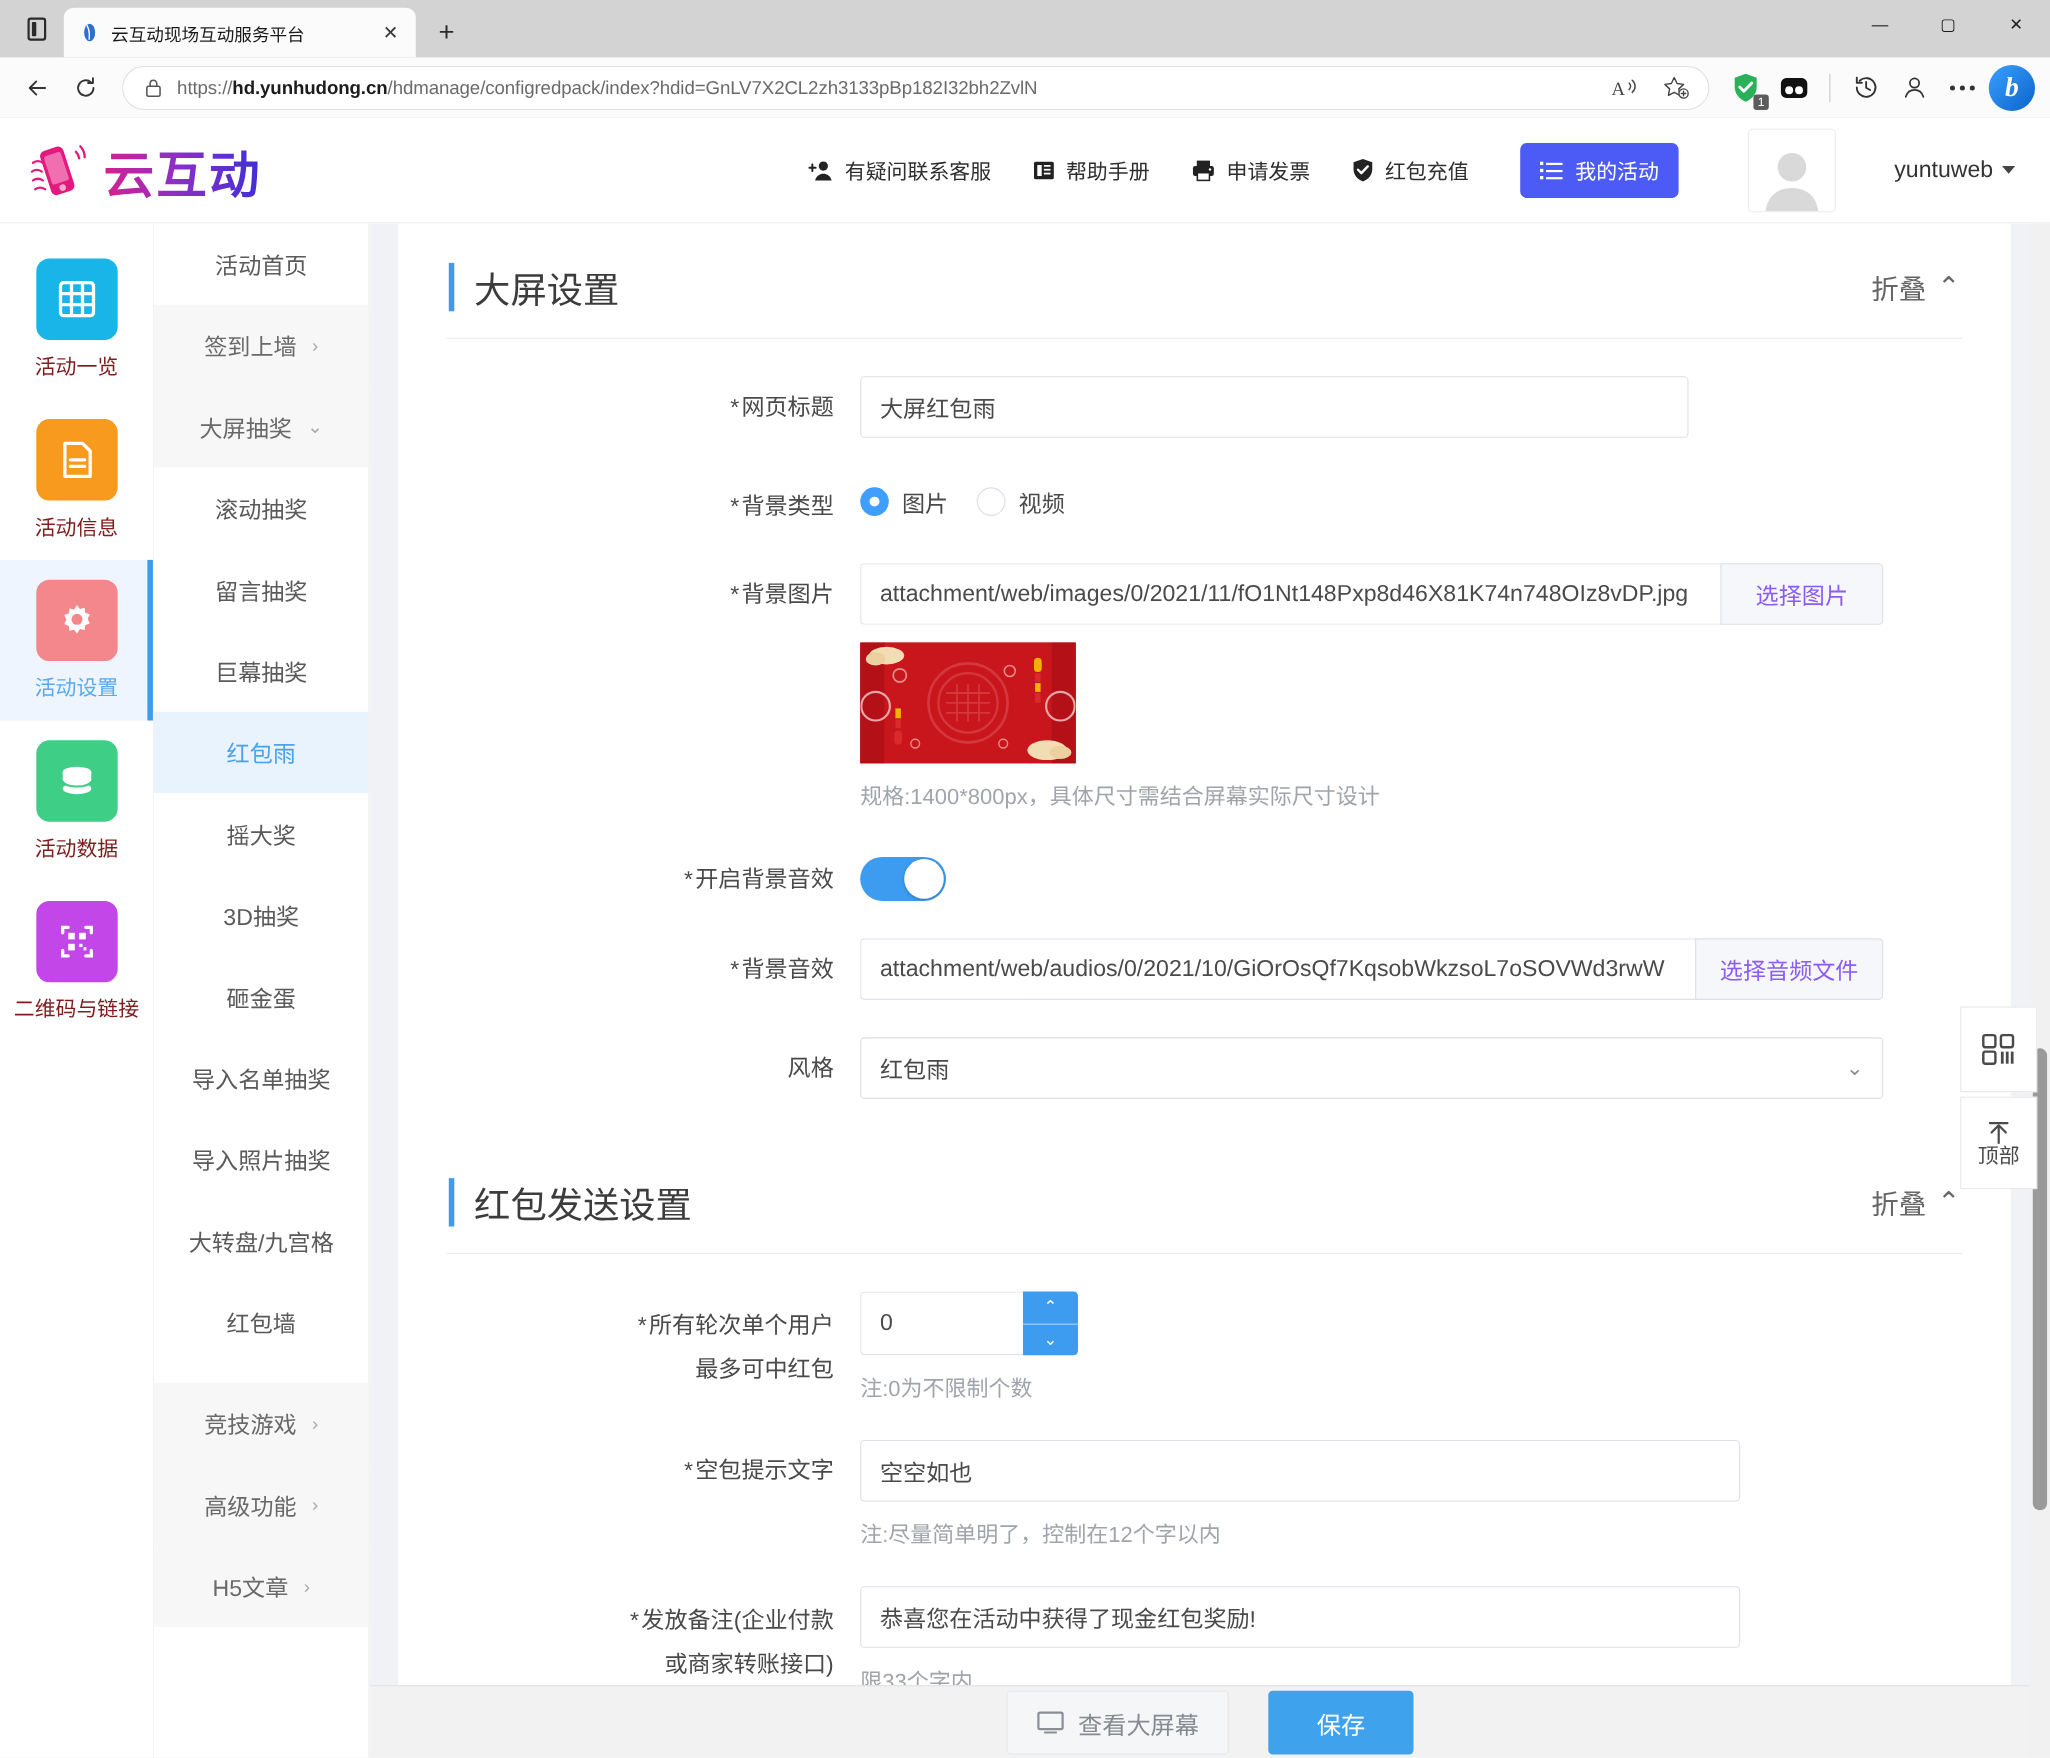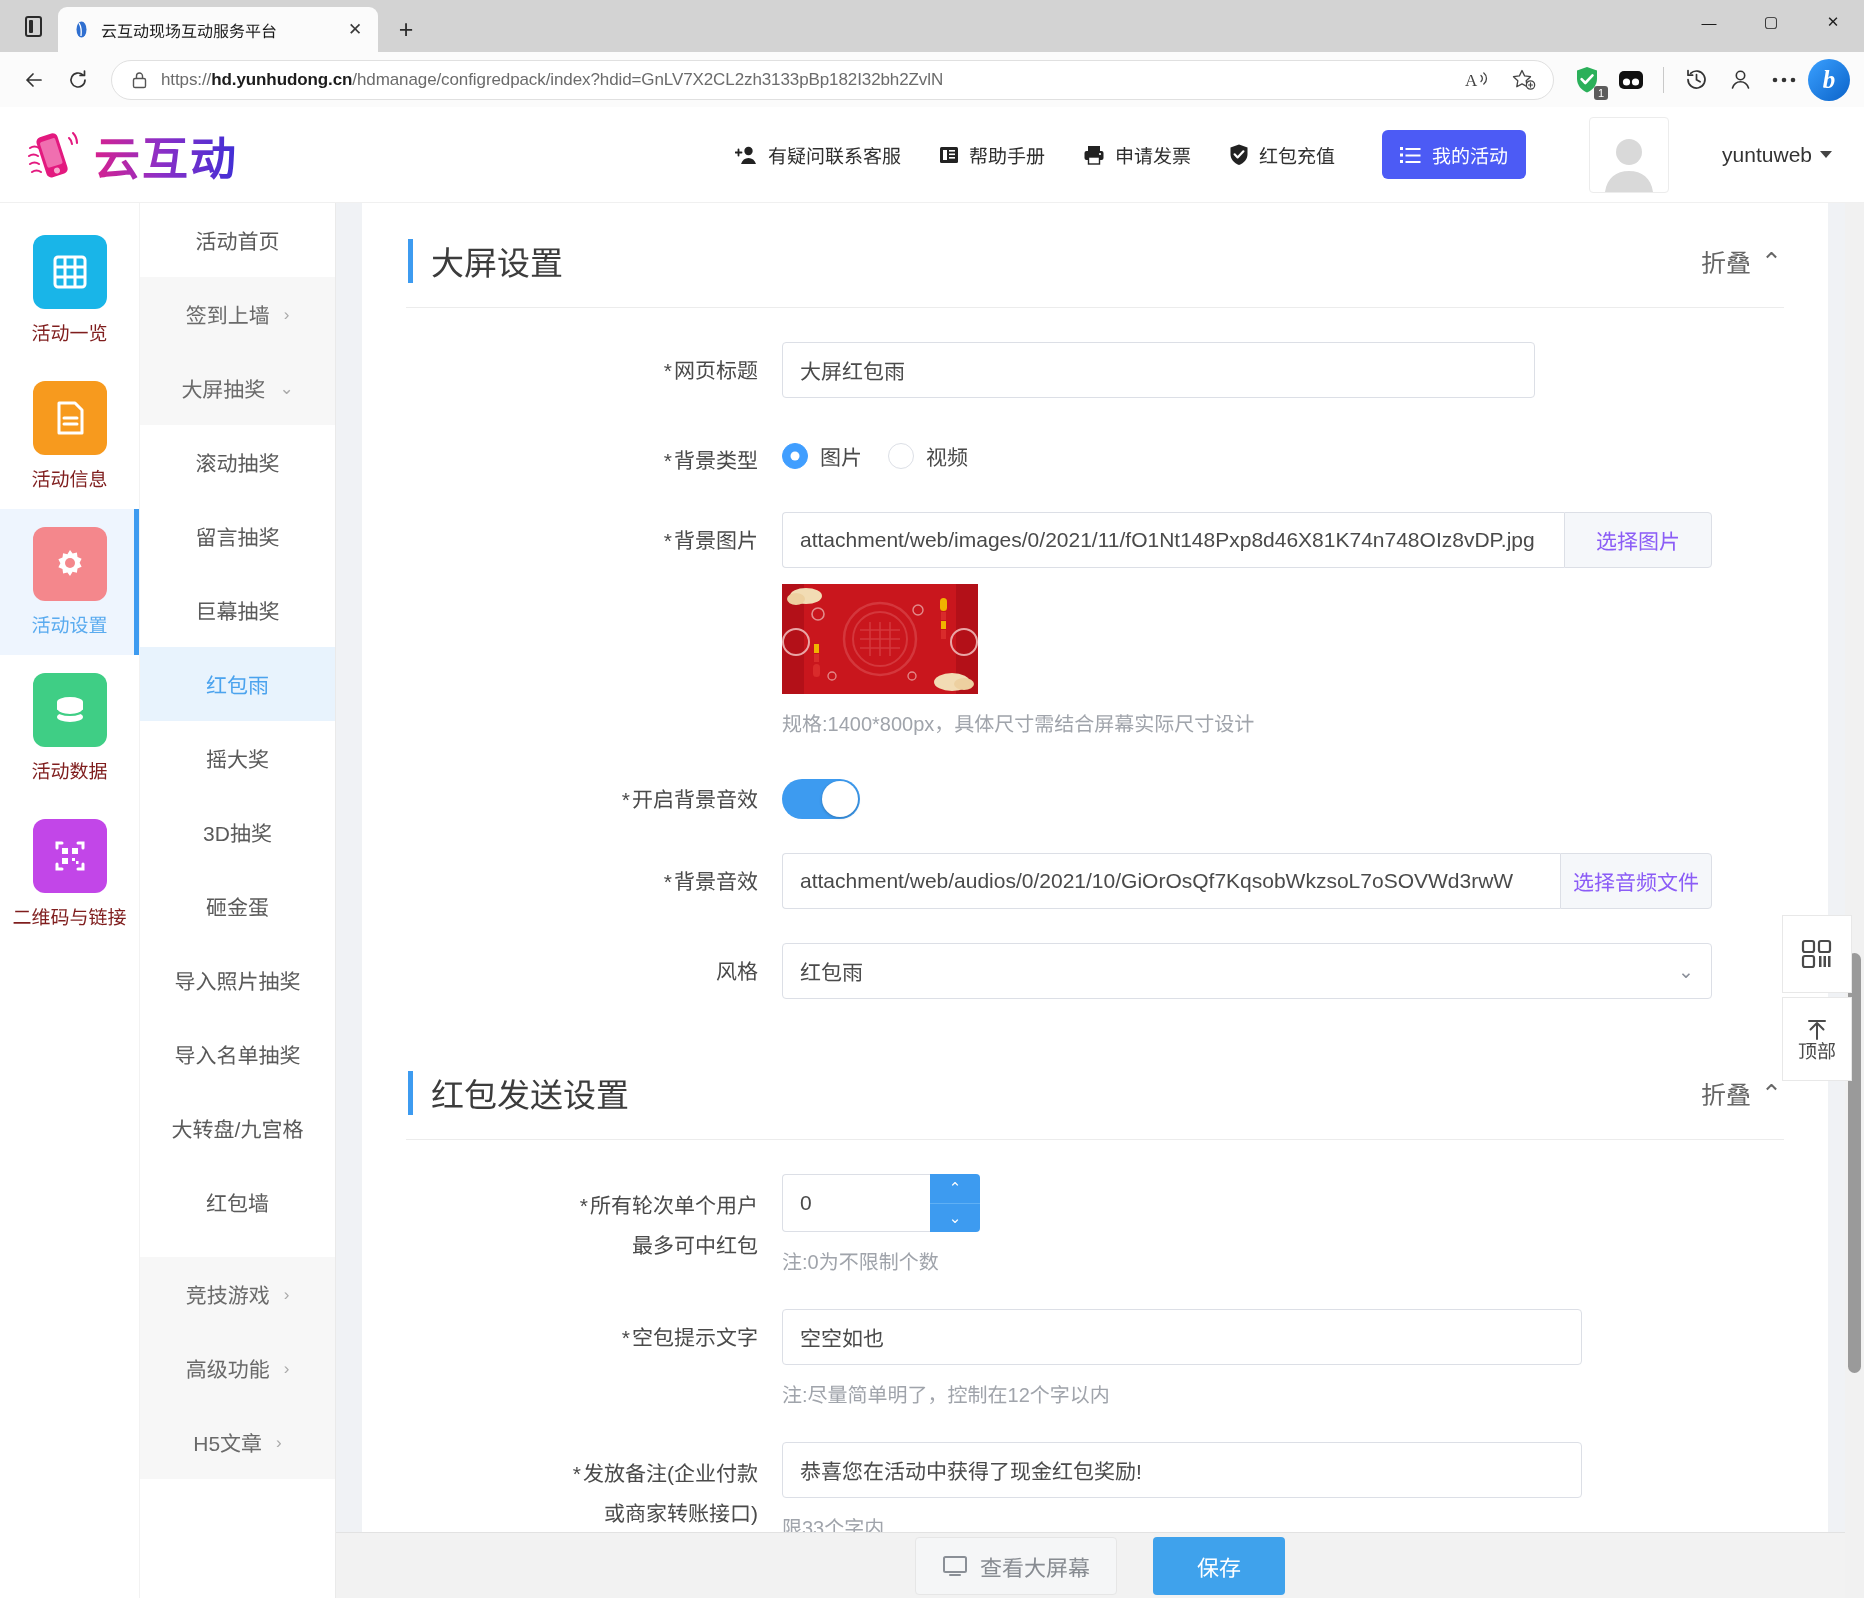--- a/index.html
+++ b/index.html
@@ -197,21 +197,21 @@
   .with-btn { display: flex; width: 930px; }
   .with-btn .input {
     flex: 1; width: auto; border-radius: 4px 0 0 4px; border-right: none; overflow:hidden;
     white-space: nowrap;
   }
   .with-btn .sidebtn {
     width: 148px; flex: none; border: 1px solid #dcdfe6; border-radius: 0 4px 4px 0;
     background: #f5f7fa; color: #8b5cf6; font-size: 21px;
     display: flex; align-items: center; justify-content: center;
   }
-  .with-btn .sidebtn.wide { width: 152px; }
+  .with-btn .sidebtn.wide { width: 171px; }
 
   .radio-row { display: flex; align-items: center; gap: 26px; padding-top: 9px; }
   .radio { display: flex; align-items: center; gap: 12px; font-size: 21px; color: #4a4a4a; }
   .dot { width: 26px; height: 26px; border-radius: 50%; border: 1px solid #dcdfe6; background:#fff; position: relative; flex:none; }
   .dot.on { background: #409eff; border-color: #409eff; }
   .dot.on:after { content:""; position:absolute; left:50%; top:50%; transform: translate(-50%,-50%); width: 9px; height: 9px; background:#fff; border-radius:50%; }
 
   .thumb-wrap { margin-top: 16px; display: flex; align-items: flex-start; gap: 8px; }
   .thumb {
     width: 196px; height: 110px; position: relative; overflow: hidden;
@@ -544,24 +544,24 @@
         <div class="sm-item">
           <span>摇大奖</span>
         </div>
         <div class="sm-item">
           <span>3D抽奖</span>
         </div>
         <div class="sm-item">
           <span>砸金蛋</span>
         </div>
         <div class="sm-item">
+          <span>导入名单抽奖</span>
+        </div>
+        <div class="sm-item">
           <span>导入照片抽奖</span>
-        </div>
-        <div class="sm-item">
-          <span>导入名单抽奖</span>
         </div>
         <div class="sm-item">
           <span>大转盘/九宫格</span>
         </div>
         <div class="sm-item">
           <span>红包墙</span>
         </div>
         <div class="sm-pad"></div>
         <div class="sm-item group">
           <span>竞技游戏</span>

